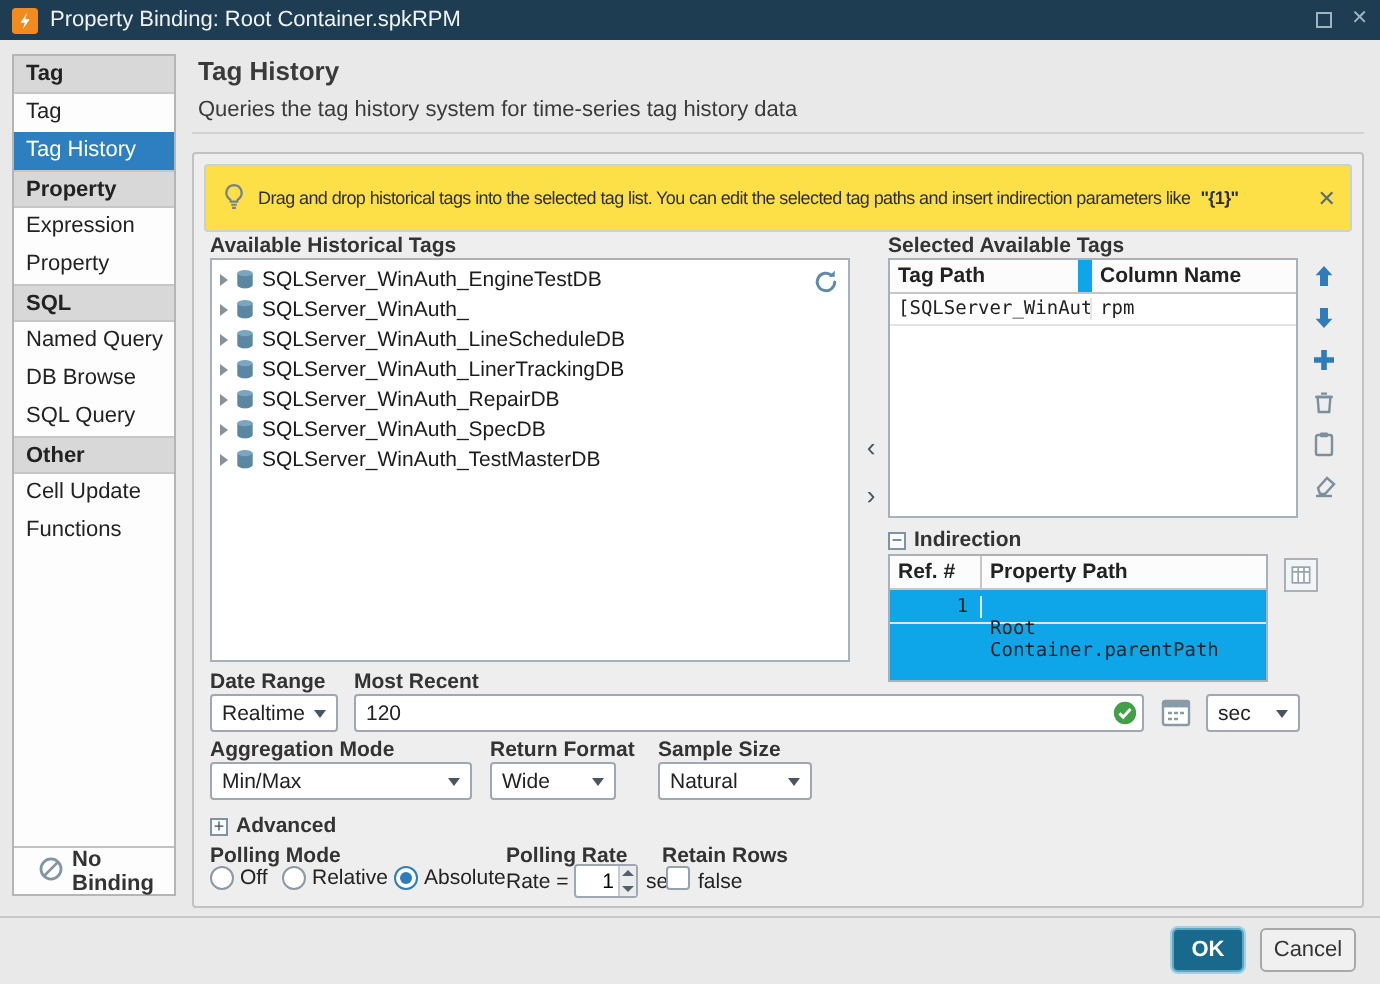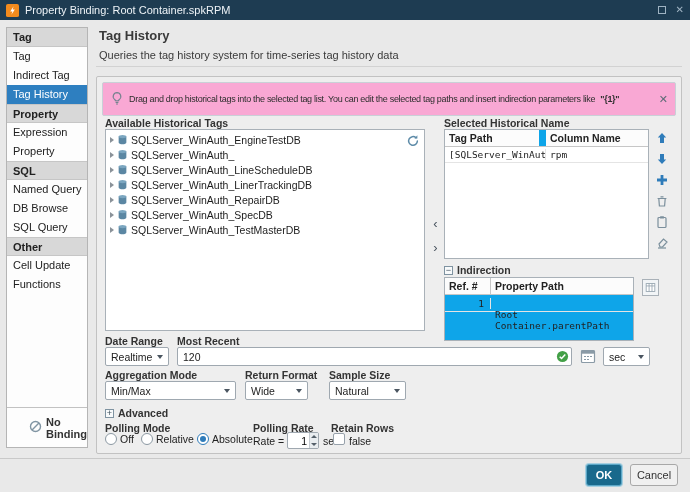--- a/index.html
+++ b/index.html
@@ -19,32 +19,32 @@
   .wc-close { color:#9fb3c2; font-size:10px; line-height:10px; }
   
   .sidebar { position:absolute; left:6px; top:27px; width:82px; height:421px;
     background:#fdfdfd; border:1px solid #b5b5b5; }
   .sb-h { height:19px; line-height:18px; padding-left:6px; background:#d8d8d8;
     border-top:1px solid #c6c6c6; border-bottom:1px solid #c6c6c6;
     font-weight:bold; color:#222; }
   .sb-h:first-child { border-top:none; }
   .sb-i { height:19px; line-height:19px; padding-left:6px; color:#222; cursor:default; }
   .sb-i.sel { background:#2e7fc0; color:#fff; }
-  .no-binding { position:absolute; left:0; right:0; bottom:0; height:40px;
+  .no-binding { position:absolute; left:0; right:0; bottom:0; height:24px;
     border-top:1px solid #c2c2c2; display:flex; align-items:center; gap:4px;
-    padding-left:22px; font-weight:bold; color:#333; background:#fdfdfd; }
+    padding-left:12px; font-weight:bold; color:#333; background:#fdfdfd; }
   
   .page-title { position:absolute; left:99px; top:28px; font-size:13px; font-weight:bold; color:#3a3a3a; }
   .page-sub { position:absolute; left:99px; top:49px; font-size:11px; color:#3a3a3a; }
   .hdr-divider { position:absolute; left:96px; right:8px; top:66px; border-top:1px solid #d2d2d2; }
   
   .content { position:absolute; left:96px; top:76px; width:586px; height:378px;
     background:#eeeeee; border:1px solid #c2c2c2; border-radius:2px; }
   .content > * { position:absolute; }
-  .banner { left:5px; top:5px; width:574px; height:27px; background:#f9a8d4;
+  .banner { left:5px; top:5px; width:574px; height:27px; background:#fde047;
     border:1px solid #c9d0d7; border-radius:2px; display:flex; align-items:center;
     gap:5px; padding:16px 7px; font-size:9px; letter-spacing:-0.3px; color:#2e2e2e; white-space:nowrap; }
   .banner-text { overflow:hidden; text-overflow:ellipsis; }
   .banner-param { font-weight:bold; flex-shrink:0; }
   .banner-close { margin-left:auto; color:#5d6b77; font-size:11px; letter-spacing:0; flex-shrink:0; cursor:default; }
   .flabel { font-weight:bold; font-size:10.5px; color:#333;text-align:right; }
   .avail-label { left:8px; top:40px; }
   .avail-box { left:8px; top:52px; width:320px; height:202px; background:#fff;
     border:1px solid #a9b1b8; overflow:hidden; }
   .refresh-btn { position:absolute; top:4px; right:4px; width:14px; height:14px; cursor:pointer; }
@@ -151,21 +151,20 @@
     <span class="win-title">Property Binding: Root Container.spkRPM</span>
     <span class="win-controls">
       <span class="wc-max"></span>
       <span class="wc-close">✕</span>
     </span>
   </div>
 
   <aside class="sidebar">
     <div class="sb-h">Tag</div>
     <div class="sb-i">Tag</div>
-    <div class="sb-i">Indirect Tag</div>
     <div class="sb-i sel">Tag History</div>
     <div class="sb-h">Property</div>
     <div class="sb-i">Expression</div>
     <div class="sb-i">Property</div>
     <div class="sb-h">SQL</div>
     <div class="sb-i">Named Query</div>
     <div class="sb-i">DB Browse</div>
     <div class="sb-i">SQL Query</div>
     <div class="sb-h">Other</div>
     <div class="sb-i">Cell Update</div>
@@ -277,21 +276,21 @@
               </svg>
             </span>
           <span>SQLServer_WinAuth_TestMasterDB</span>
         </div>
       </div>
     </div>
 
     <div class="transfer tr-left">‹</div>
     <div class="transfer tr-right">›</div>
 
-    <div class="flabel sel-label">Selected Historical Name</div>
+    <div class="flabel sel-label">Selected Available Tags</div>
     <div class="sel-box">
       <div class="thead">
         <div class="th1">Tag Path</div>
         <div class="th2">Column Name</div>
       </div>
       <div class="trow2">
         <div class="td1">[SQLServer_WinAuth_</div>
         <div class="td2">rpm</div>
       </div>
     </div>

